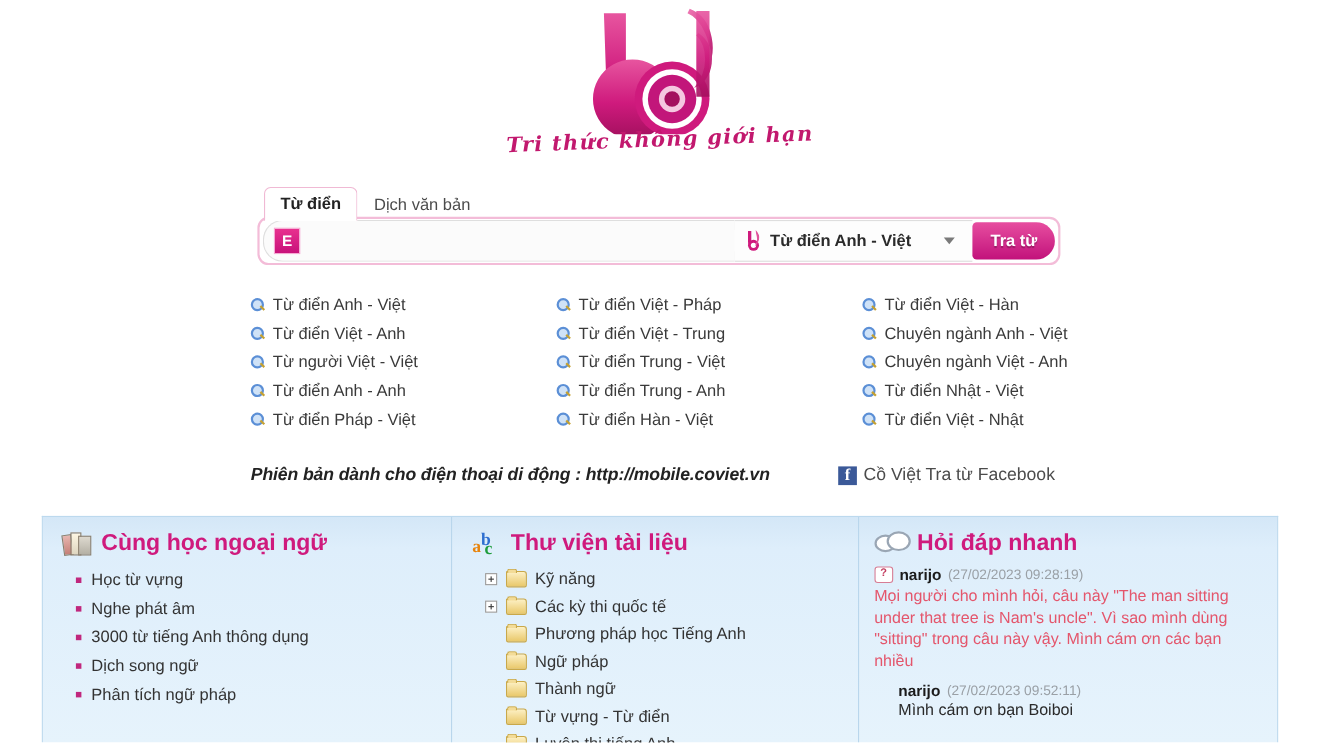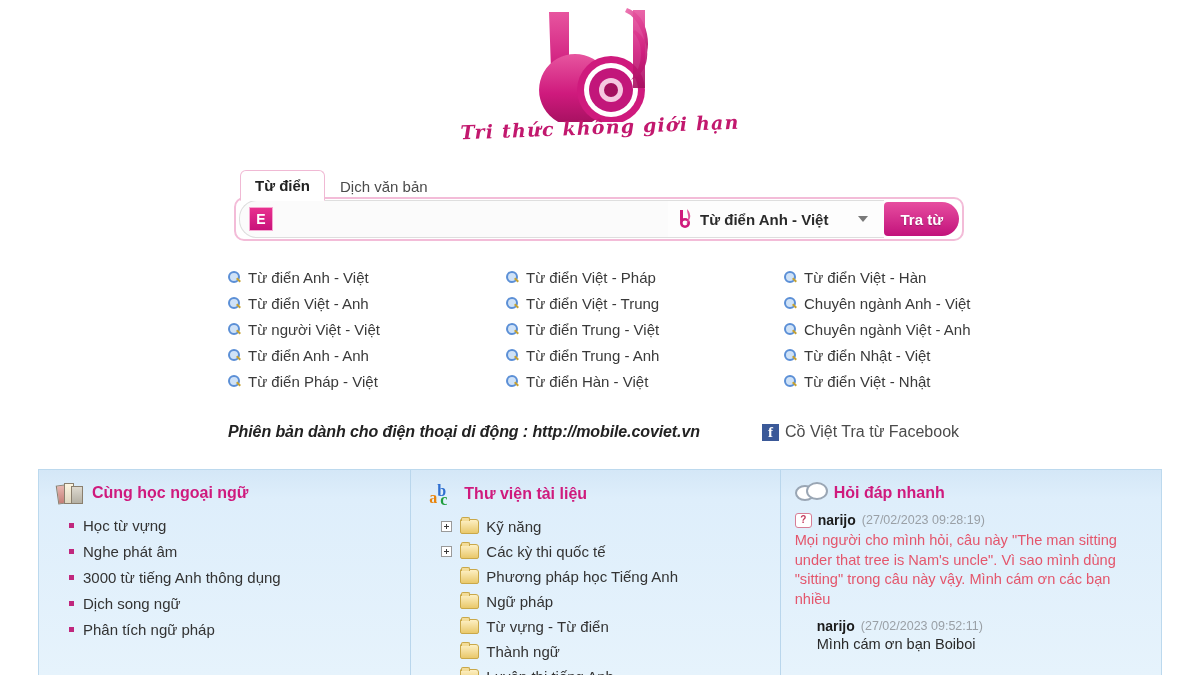--- a/index.html
+++ b/index.html
@@ -151,21 +151,21 @@
     border:1px solid #bcd9ee;
     border-bottom:none;
     display:flex;
   }
   .panel-col { position:relative; box-sizing:border-box; padding:12px 0 0 18px; }
   .panel-col.p1 { width:372px; }
   .panel-col.p2 { width:370px; border-left:1px solid #b9d6ec; }
   .panel-col.p3 { width:382px; border-left:1px solid #b9d6ec; padding-left:14px; }
 
   .panel-head { display:flex; align-items:center; gap:9px; margin-bottom:8px; }
-  .panel-title { font-size:16px; font-weight:bold; color:#cf1a7d; }
+  .panel-title { font-size:21px; font-weight:bold; color:#cf1a7d; }
 
   
   .books-icon { width:26px; height:22px; position:relative; flex:0 0 auto; }
   .books-icon i { position:absolute; bottom:0; display:block; border:1px solid #8a7f6e; }
   .books-icon i:nth-child(1){ left:0;  width:7px;  height:17px; background:linear-gradient(#e7b6b0,#c57f77); transform:rotate(-8deg); }
   .books-icon i:nth-child(2){ left:7px; width:8px; height:19px; background:linear-gradient(#fdf6e2,#ded6c0); }
   .books-icon i:nth-child(3){ left:14px; width:10px; height:16px; background:linear-gradient(#ddd9cf,#b4b0a4); }
 
   
   .abc-icon { width:26px; height:24px; position:relative; flex:0 0 auto;
@@ -431,26 +431,26 @@
             <span>Phương pháp học Tiếng Anh</span>
           </li>
         <li class="tree-item">
             <span class="expander blank"></span>
             <span class="folder"></span>
             <span>Ngữ pháp</span>
           </li>
         <li class="tree-item">
             <span class="expander blank"></span>
             <span class="folder"></span>
+            <span>Thành ngữ</span>
+          </li>
+        <li class="tree-item">
+            <span class="expander blank"></span>
+            <span class="folder"></span>
             <span>Từ vựng - Từ điển</span>
-          </li>
-        <li class="tree-item">
-            <span class="expander blank"></span>
-            <span class="folder"></span>
-            <span>Thành ngữ</span>
           </li>
         <li class="tree-item">
             <span class="expander blank"></span>
             <span class="folder"></span>
             <span>Luyện thi tiếng Anh</span>
           </li>
       </ul>
     </div>
 
     <div class="panel-col p3">

